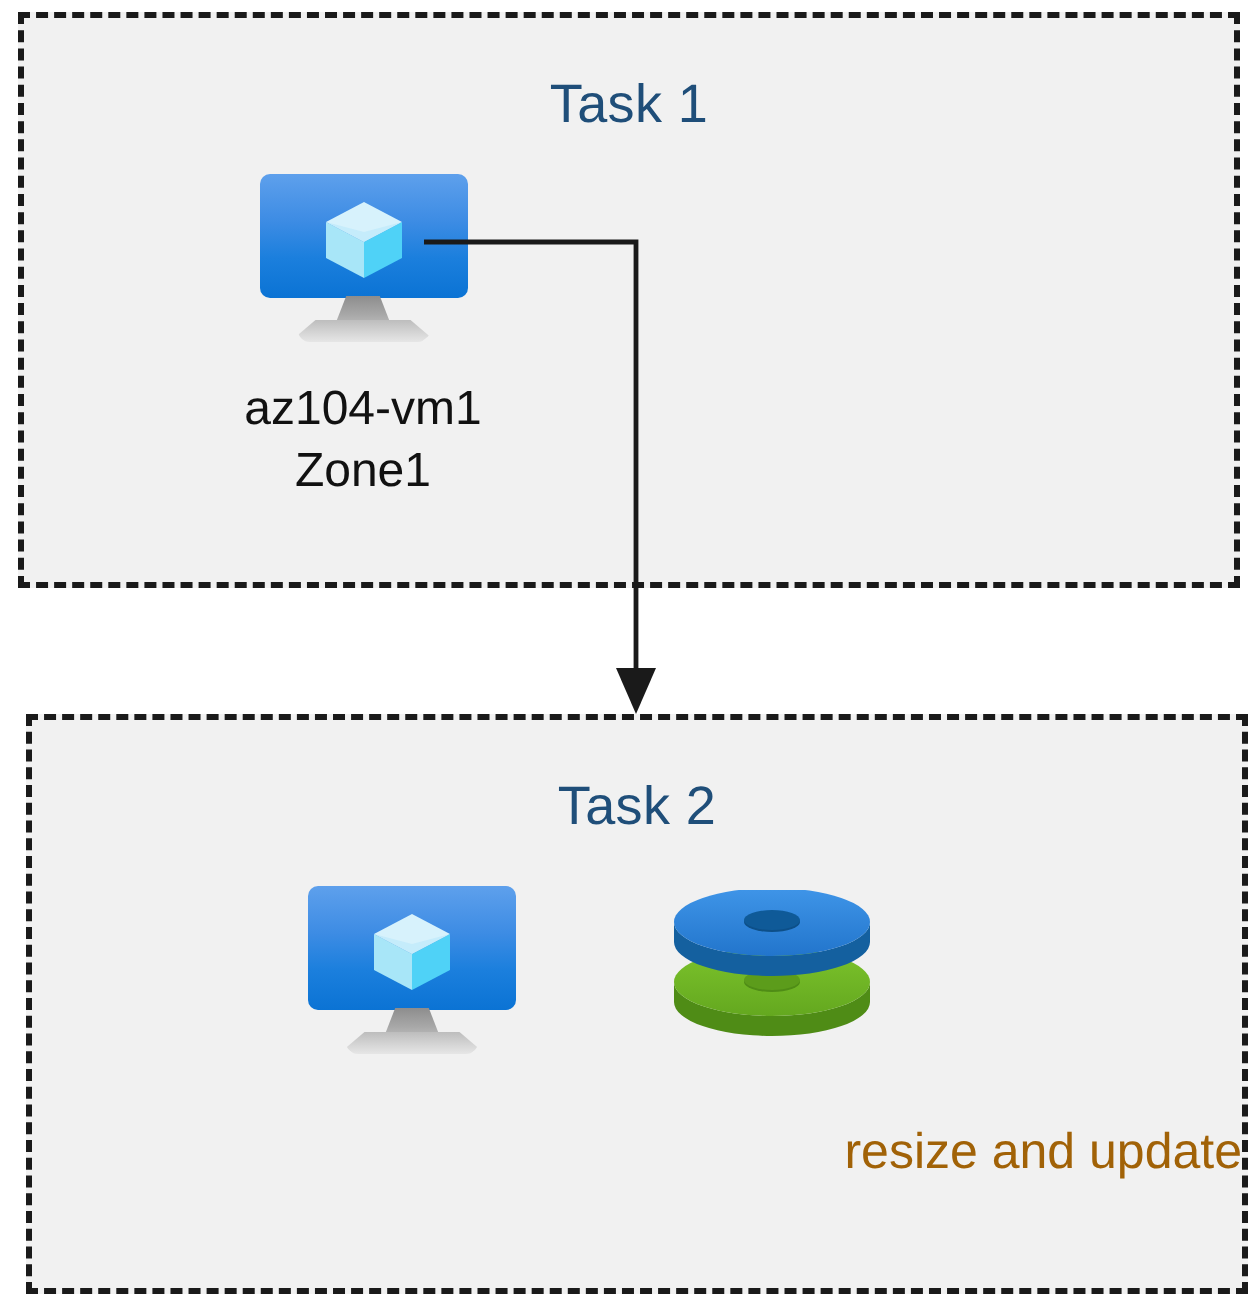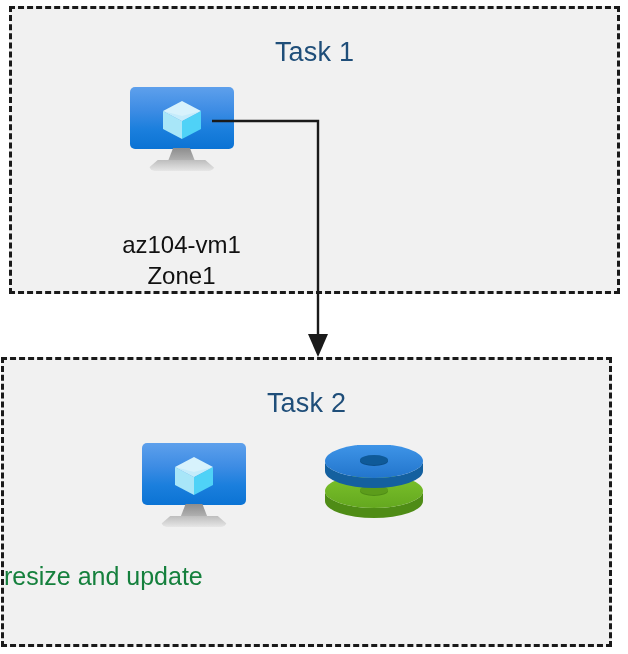--- a/index.html
+++ b/index.html
@@ -31,21 +31,21 @@
     border: 3px dashed #1a1a1a;
     box-sizing: border-box;
   }
   #task1-box {
     left: 9px;
     top: 6px;
     width: 611px;
     height: 288px;
   }
   #task2-box {
-    left: 1px;
+    left: 13px;
     top: 357px;
     width: 611px;
     height: 290px;
   }
 
   .task-title {
     position: absolute;
     left: 0;
     right: 0;
     text-align: center;
@@ -58,41 +58,41 @@
   #task1-title { top: 27px; }
   #task2-title { top: 27px; }
 
   
   .node {
     position: absolute;
     display: flex;
     flex-direction: column;
     align-items: center;
   }
-  #node-vm1 { left: 57px;  top: 78px; width: 225px; gap: 40px; }
+  #node-vm1 { left: 57px;  top: 78px; width: 225px; }
   #node-vm2 { left: 360px; top: 78px; width: 225px; }
   #node-vm3 { left: 95px;  top: 83px; width: 190px; }
   #node-disks { left: 275px; top: 85px; width: 190px; }
 
   .node-label {
     margin-top: 18px;
     text-align: center;
     color: #111111;
     font-size: 24px;
     line-height: 31px;
     white-space: pre-line;
   }
 
   #caption-resize {
     position: absolute;
     left: 0;
     right: 0;
     top: 200px;
-    text-align: left;
-    color: #15803d;
+    text-align: right;
+    color: #a16207;
     font-size: 25px;
     line-height: 32px;
   }
 
   
   .vm-icon {
     position: relative;
     width: 104px;
     height: 84px;
   }

